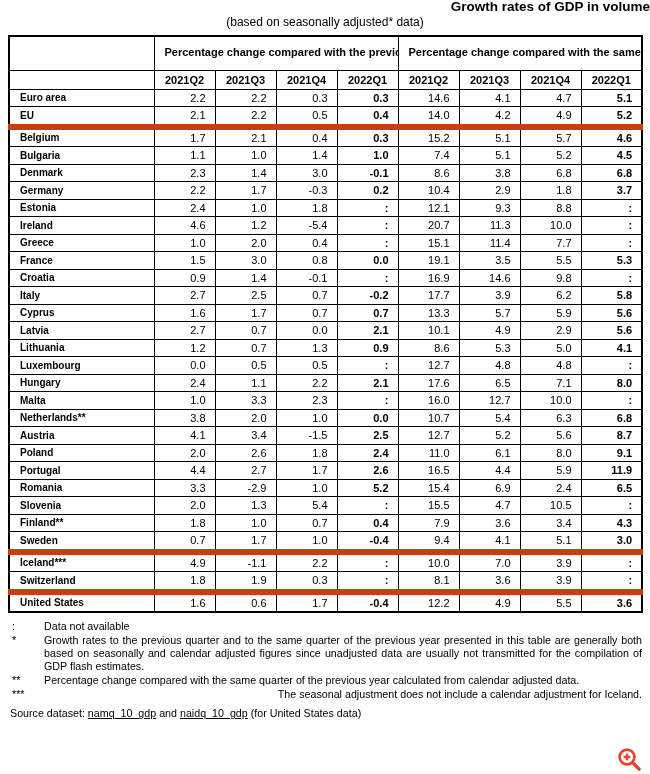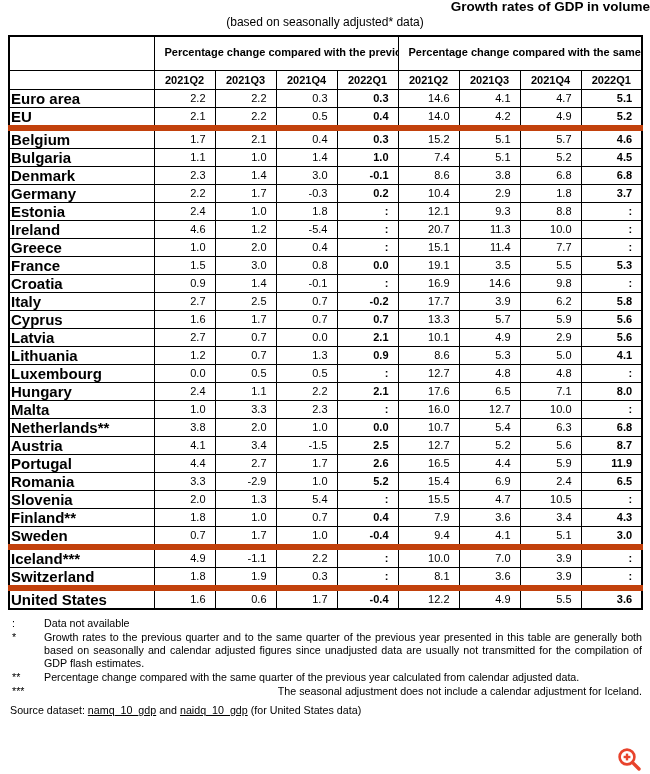--- a/index.html
+++ b/index.html
@@ -23,21 +23,21 @@
   th.group-h{
     font-weight:bold;font-size:11px;text-align:center;height:33px;
     padding:0 10px;white-space:normal;line-height:1.25;vertical-align:middle;
   }
   th.grp-sep,td.grp-sep{border-right:2px solid #000;}
   th.q-h{
     font-weight:bold;font-size:11px;text-align:center;height:16px;
     border-bottom:2px solid #000;
   }
   td.country{
-    font-weight:bold;text-align:left;padding:0 2px 0 1px;font-size:15px;height:16.5px;
+    font-weight:bold;text-align:left;padding:0 2px 0 10px;font-size:10px;height:16.5px;
     border-right:2px solid #000;
   }
   td.val{text-align:right;padding-right:9px;font-size:11px;}
   td.bold-col{font-weight:bold;}
   tr.thick-below td{border-bottom:6px solid #c2410c;}
   .footnotes{margin:7px 8px 0 10px;font-size:10.7px;line-height:1.22;}
   .fn{display:flex;margin:0 0 1px 0;}
   .fn-sym{flex:none;width:32px;padding-left:2px;}
   .fn-text{flex:1;text-align:justify;}
   .source-line{margin:6px 8px 0 10px;font-size:10.7px;}
@@ -295,20 +295,31 @@
         <td class="val">4.1</td>
         <td class="val">3.4</td>
         <td class="val">-1.5</td>
         <td class="val grp-sep bold-col">2.5</td>
         <td class="val">12.7</td>
         <td class="val">5.2</td>
         <td class="val">5.6</td>
         <td class="val bold-col">8.7</td>
       </tr>
       <tr>
+        <td class="country">Poland</td>
+        <td class="val">2.0</td>
+        <td class="val">2.6</td>
+        <td class="val">1.8</td>
+        <td class="val grp-sep bold-col">2.4</td>
+        <td class="val">11.0</td>
+        <td class="val">6.1</td>
+        <td class="val">8.0</td>
+        <td class="val bold-col">9.1</td>
+      </tr>
+      <tr>
         <td class="country">Portugal</td>
         <td class="val">4.4</td>
         <td class="val">2.7</td>
         <td class="val">1.7</td>
         <td class="val grp-sep bold-col">2.6</td>
         <td class="val">16.5</td>
         <td class="val">4.4</td>
         <td class="val">5.9</td>
         <td class="val bold-col">11.9</td>
       </tr>

